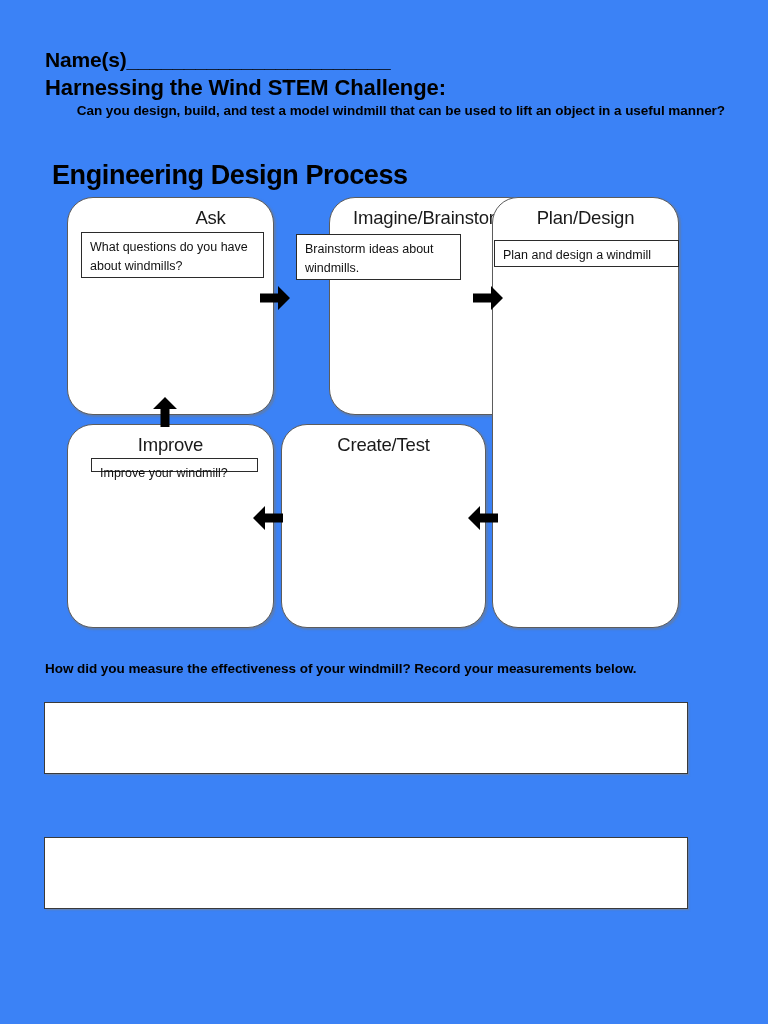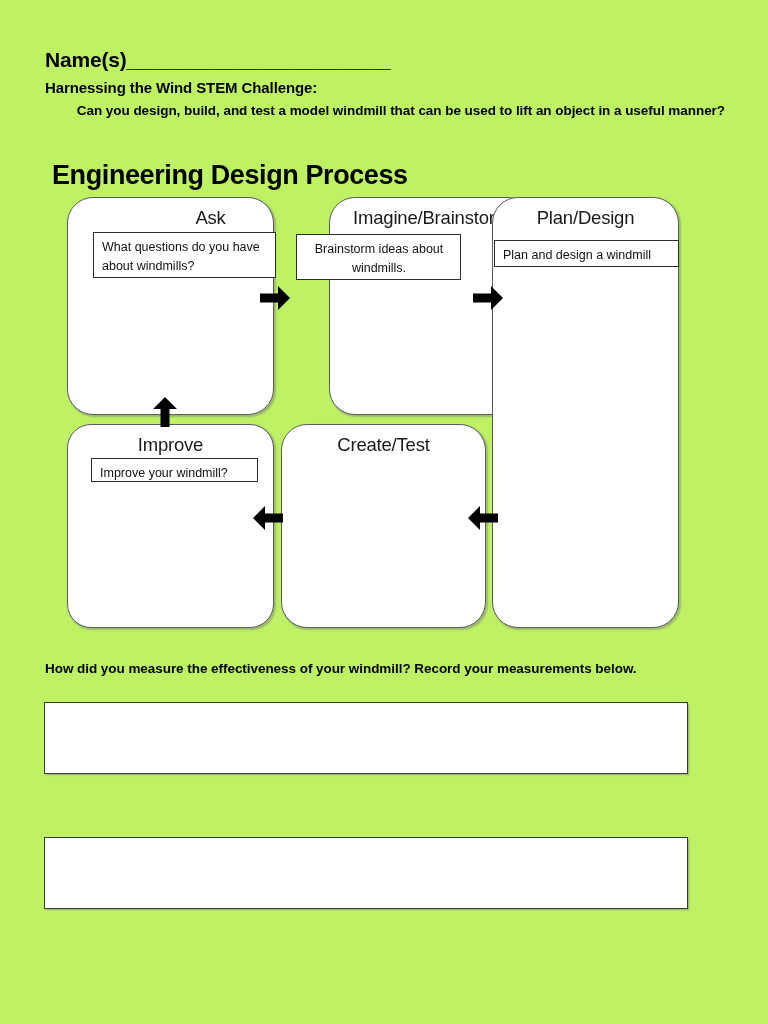--- a/index.html
+++ b/index.html
@@ -12,39 +12,39 @@
     height: 1024px;
     position: relative;
     font-family: "Liberation Sans", sans-serif;
     color: #000000;
     overflow: hidden;
   }
 
   .page {
     position: absolute;
     inset: 0;
-    background: #bef264;
+    background: #3b82f6;
   }
 
   
   .header {
     position: absolute;
     left: 45px;
     top: 47px;
     width: 690px;
   }
   .name-line {
     font-size: 21px;
     font-weight: bold;
     letter-spacing: -0.2px;
     line-height: 26px;
     white-space: nowrap;
   }
   .challenge-title {
-    font-size: 15px;
+    font-size: 22px;
     font-weight: bold;
     line-height: 22px;
     margin-top: 4px;
     letter-spacing: -0.1px;
   }
   .challenge-question {
     font-size: 13.5px;
     font-weight: bold;
     line-height: 19px;
     margin-top: 2px;
@@ -67,21 +67,21 @@
     position: absolute;
     box-sizing: border-box;
     border: 1.3px solid #5c5c5c;
     border-radius: 26px;
     background: #ffffff;
     box-shadow: 1.5px 1.5px 1.5px rgba(120,120,120,0.45);
   }
   .stage-ask        { left: 67px;  top: 197px; width: 207px; height: 218px; padding-left: 40px; }
   .stage-imagine    { left: 281px; top: 197px; width: 205px; height: 218px; margin-left: 48px; }
   .stage-plan       { left: 492px; top: 197px; width: 187px; height: 431px; }
-  .stage-improve    { left: 67px;  top: 424px; width: 207px; height: 204px; border-radius: 24px; }
+  .stage-improve    { left: 67px;  top: 424px; width: 207px; height: 204px; }
   .stage-create     { left: 281px; top: 424px; width: 205px; height: 204px; }
 
   .stage-label {
     position: absolute;
     width: 100%;
     text-align: center;
     font-size: 18.5px;
     font-weight: normal;
     letter-spacing: -0.2px;
     top: 9px;
@@ -91,24 +91,24 @@
   .note-box {
     position: absolute;
     box-sizing: border-box;
     border: 1.3px solid #2b2b2b;
     background: #ffffff;
     font-size: 12.5px;
     line-height: 19px;
     padding: 5px 7px 5px 8px;
     color: #111111;
   }
-  .note-ask     { left: 81px;  top: 232px; width: 183px; height: 46px; margin-left: 12px; }
-  .note-imagine { left: 296px; top: 234px; width: 165px; height: 46px; text-align: center; }
+  .note-ask     { left: 81px;  top: 232px; width: 183px; height: 46px; }
+  .note-imagine { left: 296px; top: 234px; width: 165px; height: 46px; }
   .note-plan    { left: 494px; top: 240px; width: 185px; height: 27px; }
-  .note-improve { left: 91px;  top: 458px; width: 167px; height: 24px; }
+  .note-improve { left: 91px;  top: 458px; width: 167px; height: 14px; }
   .note-create  { left: 303px; top: 458px; width: 158px; height: 25px; }
 
   
   .arrow {
     position: absolute;
     line-height: 1;
     font-weight: bold;
     color: #000000;
   }
   .arrow svg { display: block; }

